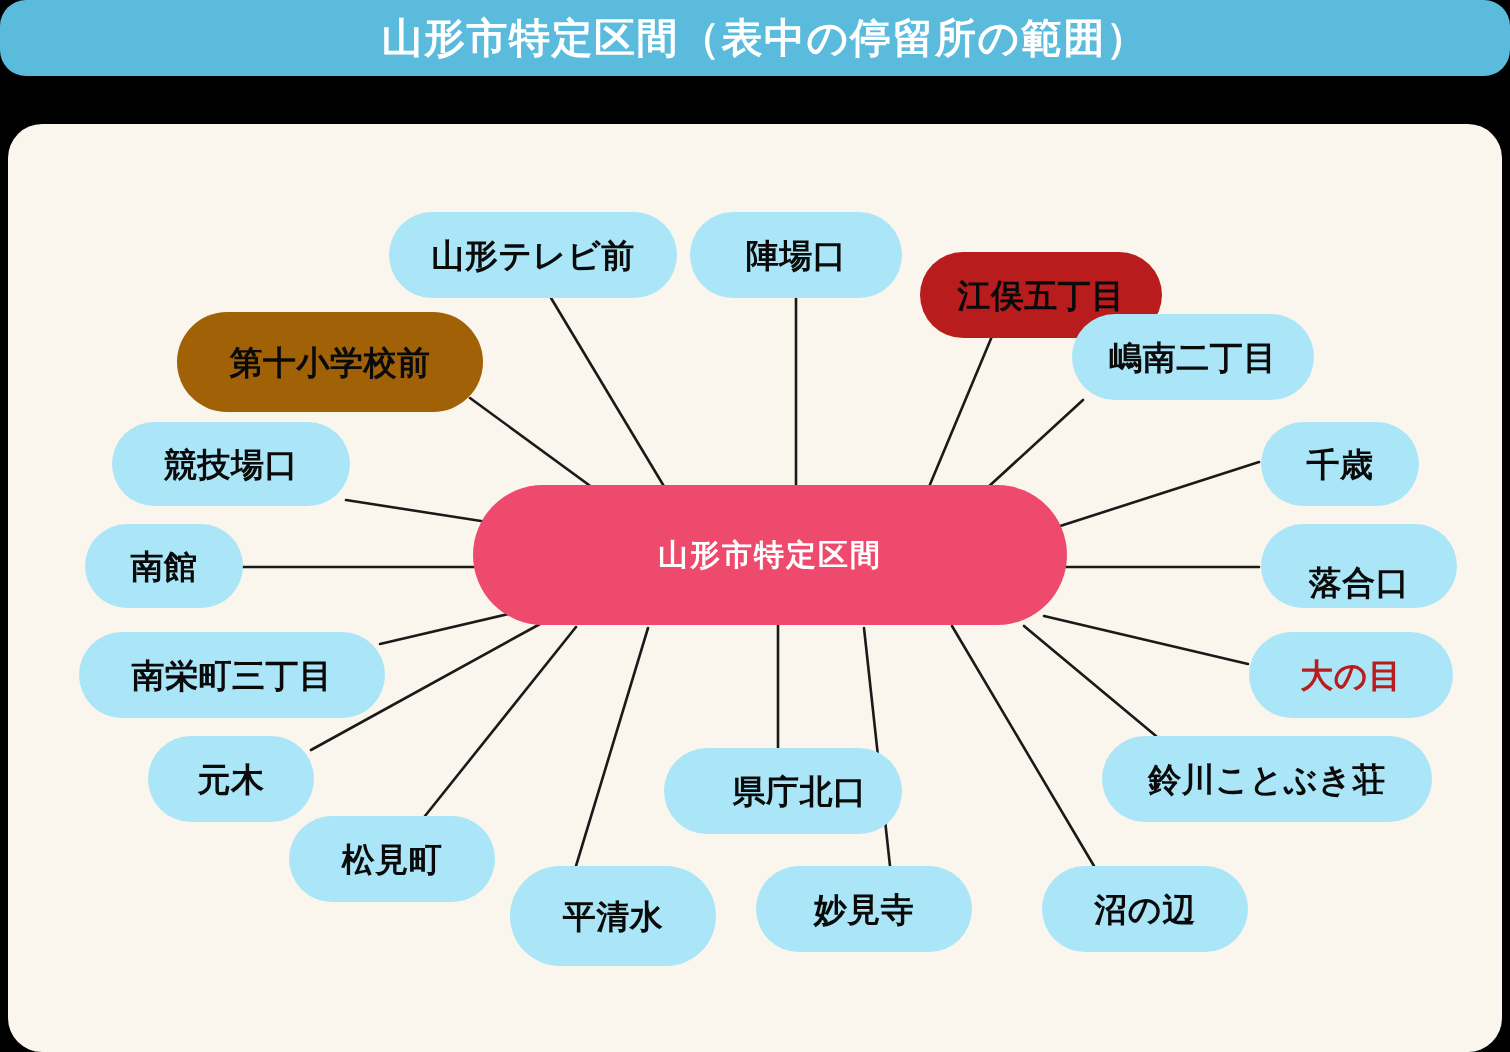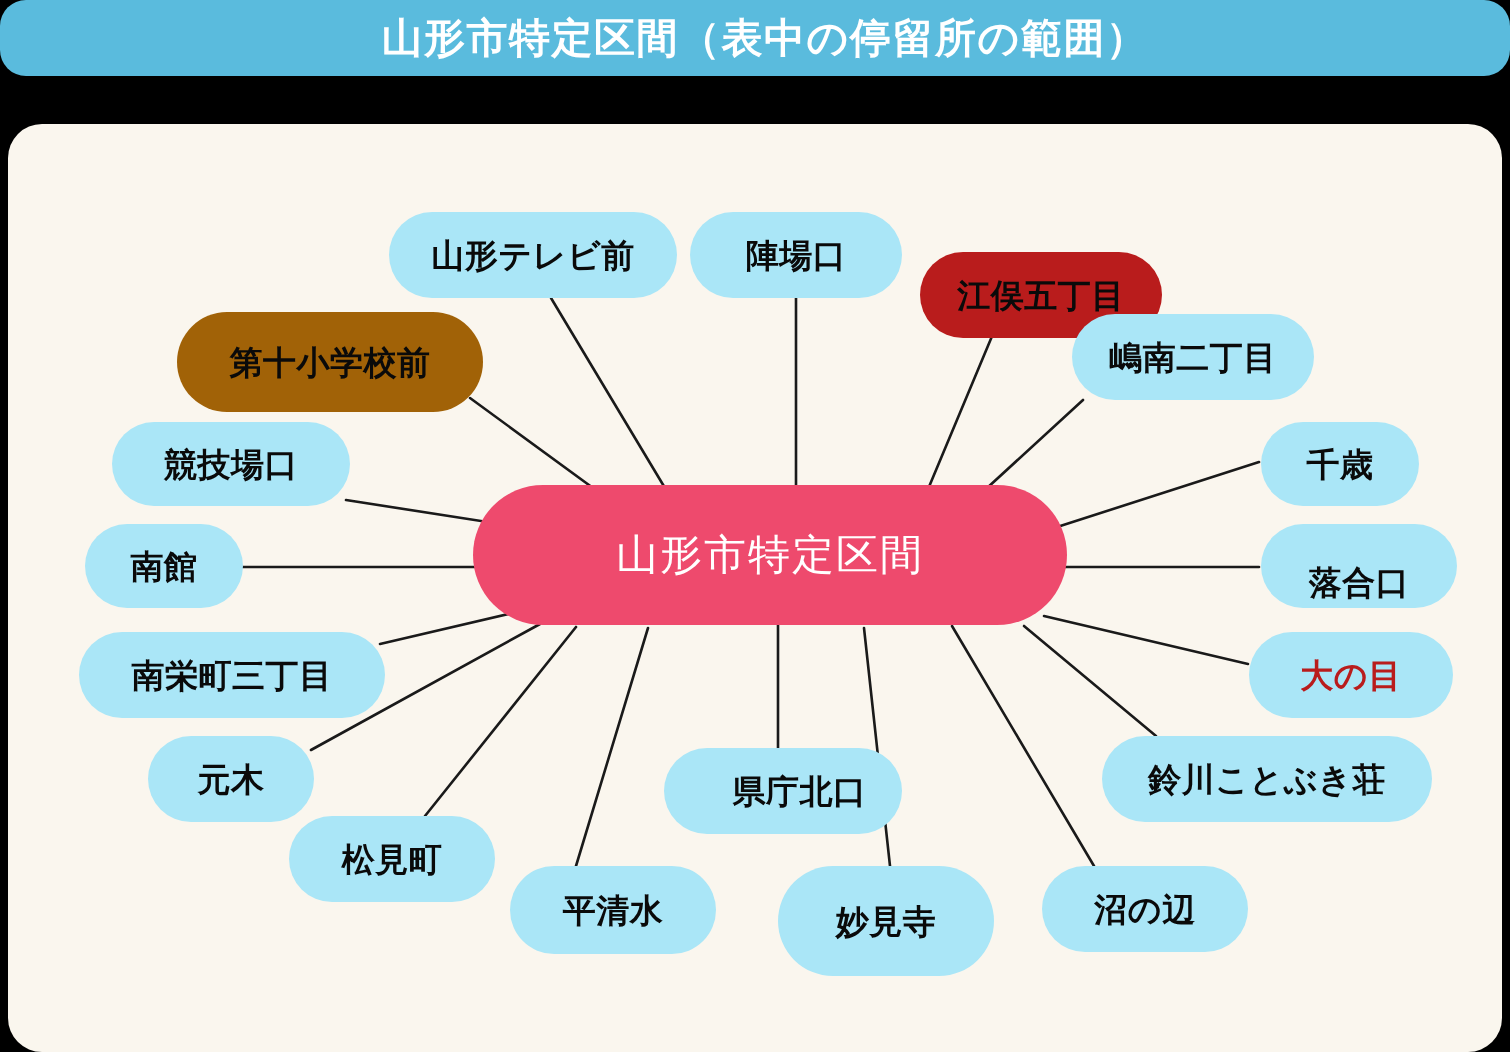--- a/index.html
+++ b/index.html
@@ -88,22 +88,22 @@
     font-weight: bold;
     letter-spacing: 0.5px;
     line-height: 1;
   }
 
   #node-center {
     background: #EE4A6D;
   }
   #node-center .node-label {
     color: #FFFFFF;
-    font-size: 42px;
-    font-weight: normal;
+    font-size: 30px;
+    font-weight: bold;
     letter-spacing: 2px;
     line-height: 1;
   }
 </style>
 </head>
 <body>
 
 <div id="stage">
 
   <div id="header-bar">
@@ -175,24 +175,24 @@
       </div>
       <div class="node node-branch" style="left: 1094px; top: 612px; width: 330px; height: 86px; background: rgb(170, 230, 247);">
         <span class="node-label" style="color: rgb(10, 10, 10);">鈴川ことぶき荘</span>
       </div>
       <div class="node node-branch" style="left: 656px; top: 624px; width: 238px; height: 86px; background: rgb(170, 230, 247);">
         <span class="node-label" style="color: rgb(10, 10, 10); margin-left: 33px;">県庁北口</span>
       </div>
       <div class="node node-branch" style="left: 281px; top: 692px; width: 206px; height: 86px; background: rgb(170, 230, 247);">
         <span class="node-label" style="color: rgb(10, 10, 10);">松見町</span>
       </div>
-      <div class="node node-branch" style="left: 502px; top: 742px; width: 206px; height: 88px; background: rgb(170, 230, 247);">
+      <div class="node node-branch" style="left: 502px; top: 742px; width: 206px; height: 100px; background: rgb(170, 230, 247);">
         <span class="node-label" style="color: rgb(10, 10, 10);">平清水</span>
       </div>
-      <div class="node node-branch" style="left: 770px; top: 742px; width: 216px; height: 110px; background: rgb(170, 230, 247);">
+      <div class="node node-branch" style="left: 748px; top: 742px; width: 216px; height: 86px; background: rgb(170, 230, 247);">
         <span class="node-label" style="color: rgb(10, 10, 10);">妙見寺</span>
       </div>
       <div class="node node-branch" style="left: 1034px; top: 742px; width: 206px; height: 86px; background: rgb(170, 230, 247);">
         <span class="node-label" style="color: rgb(10, 10, 10);">沼の辺</span>
       </div>
     </div>
 
 </div>
 
 </body></html>

